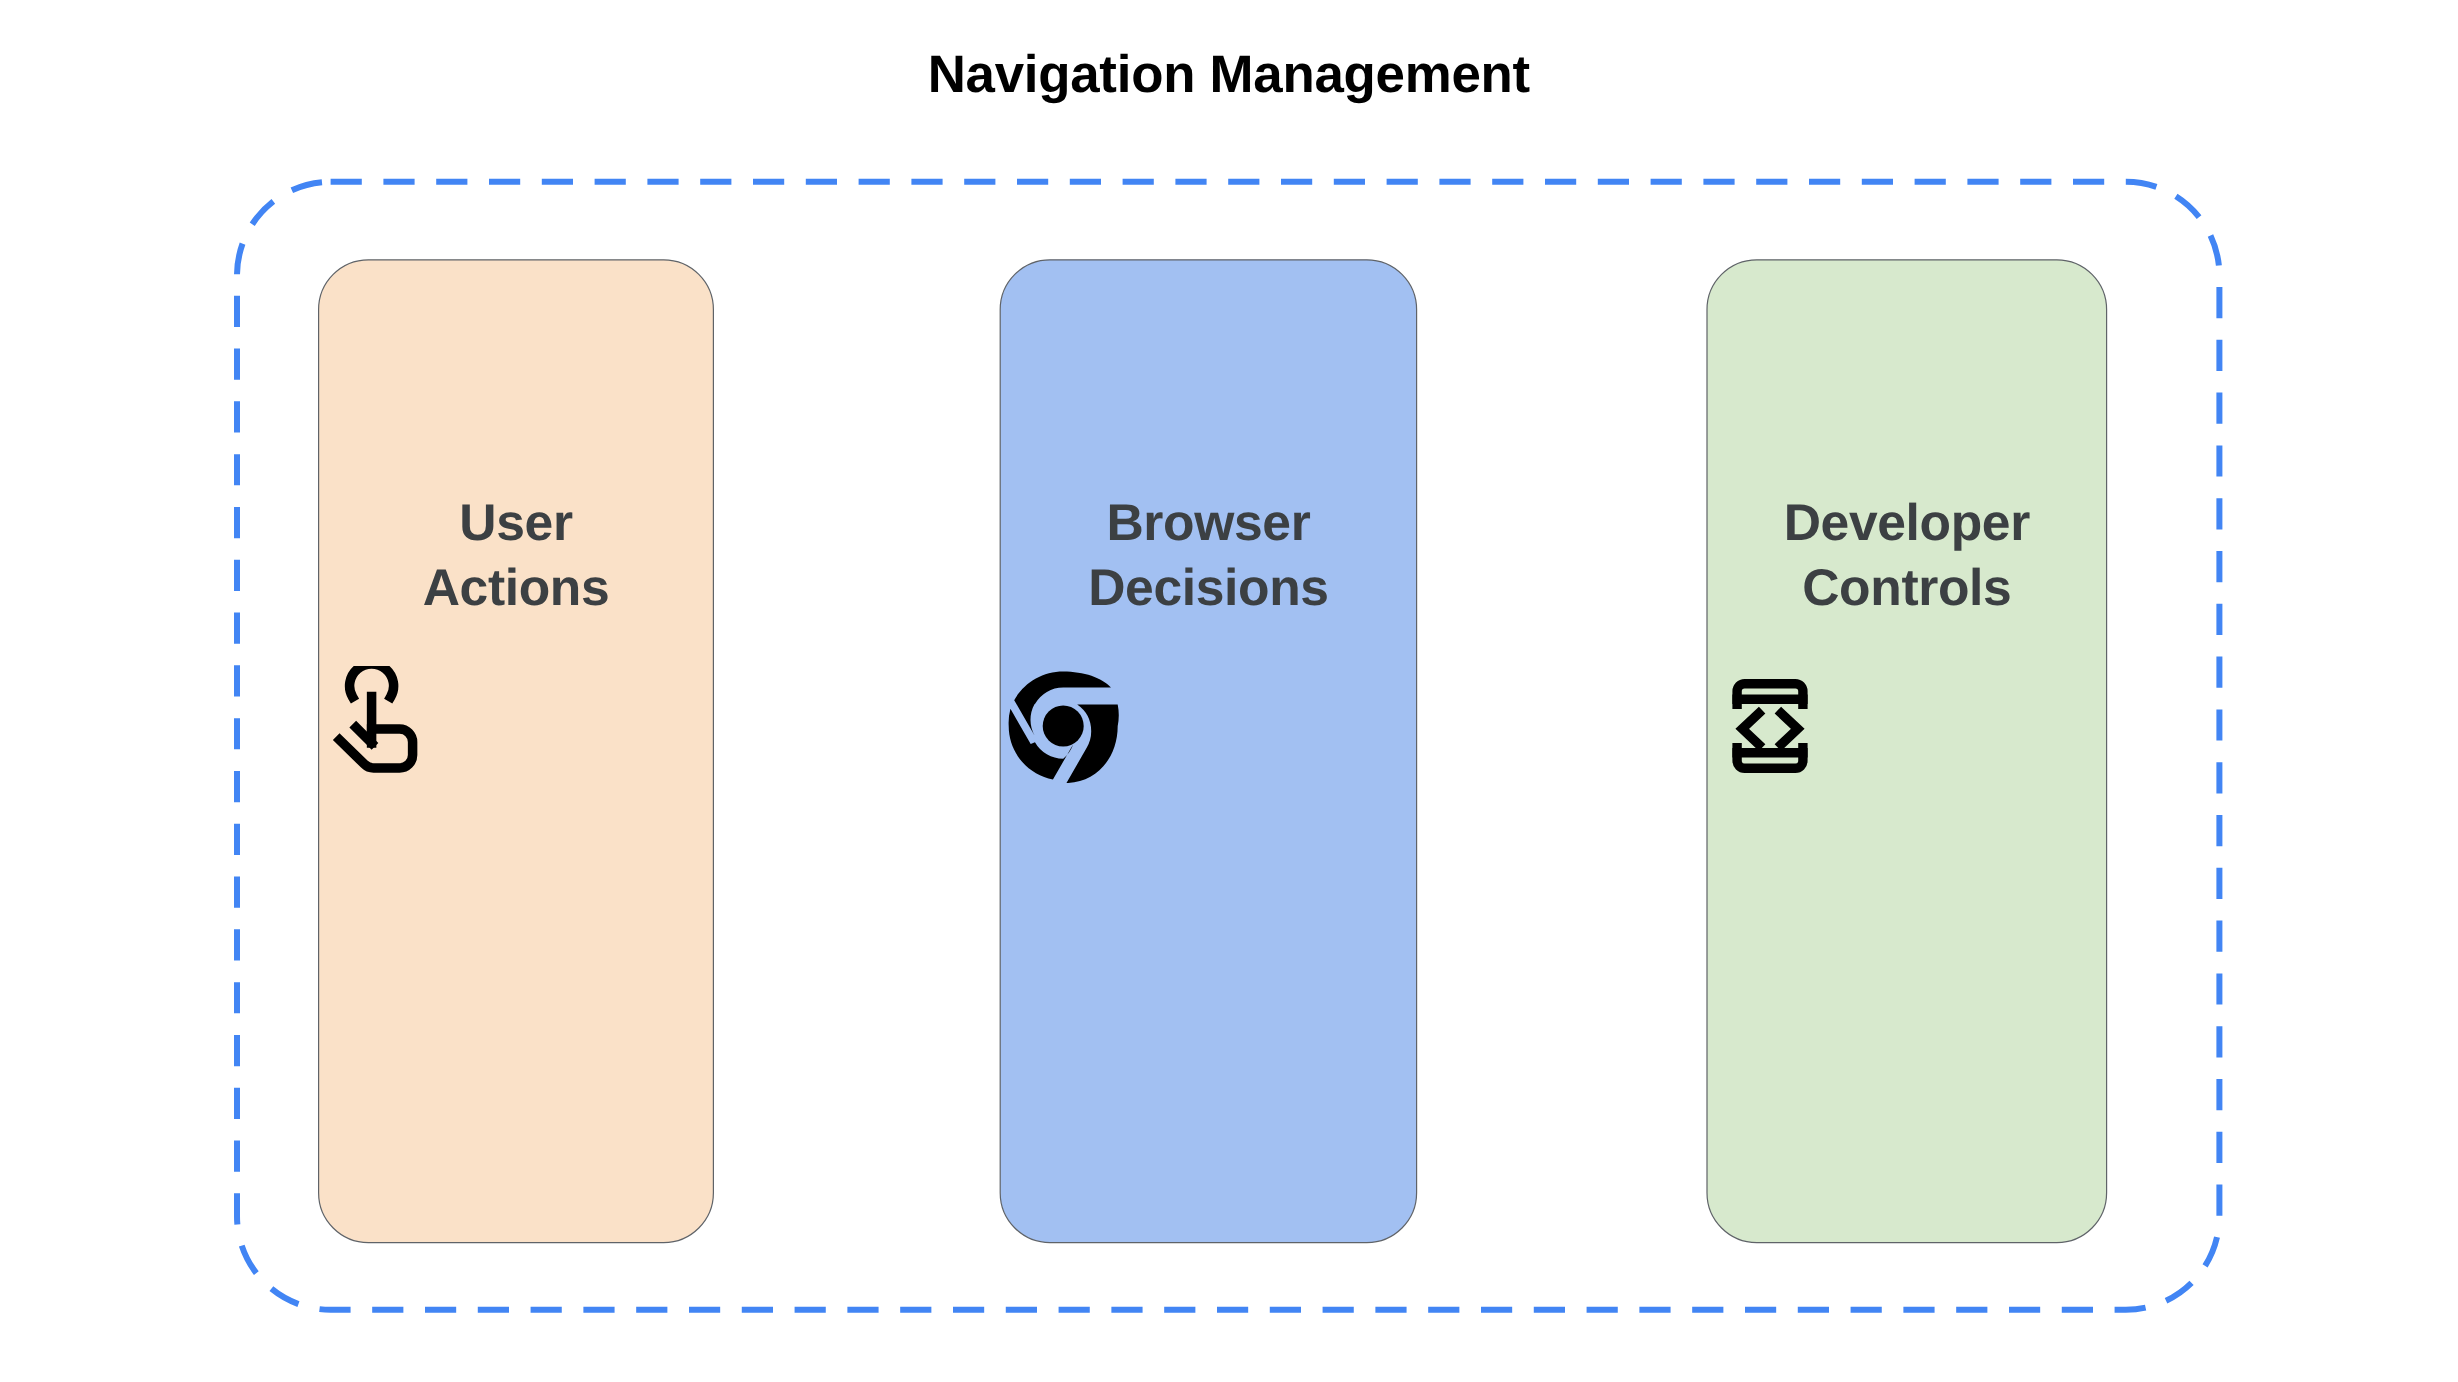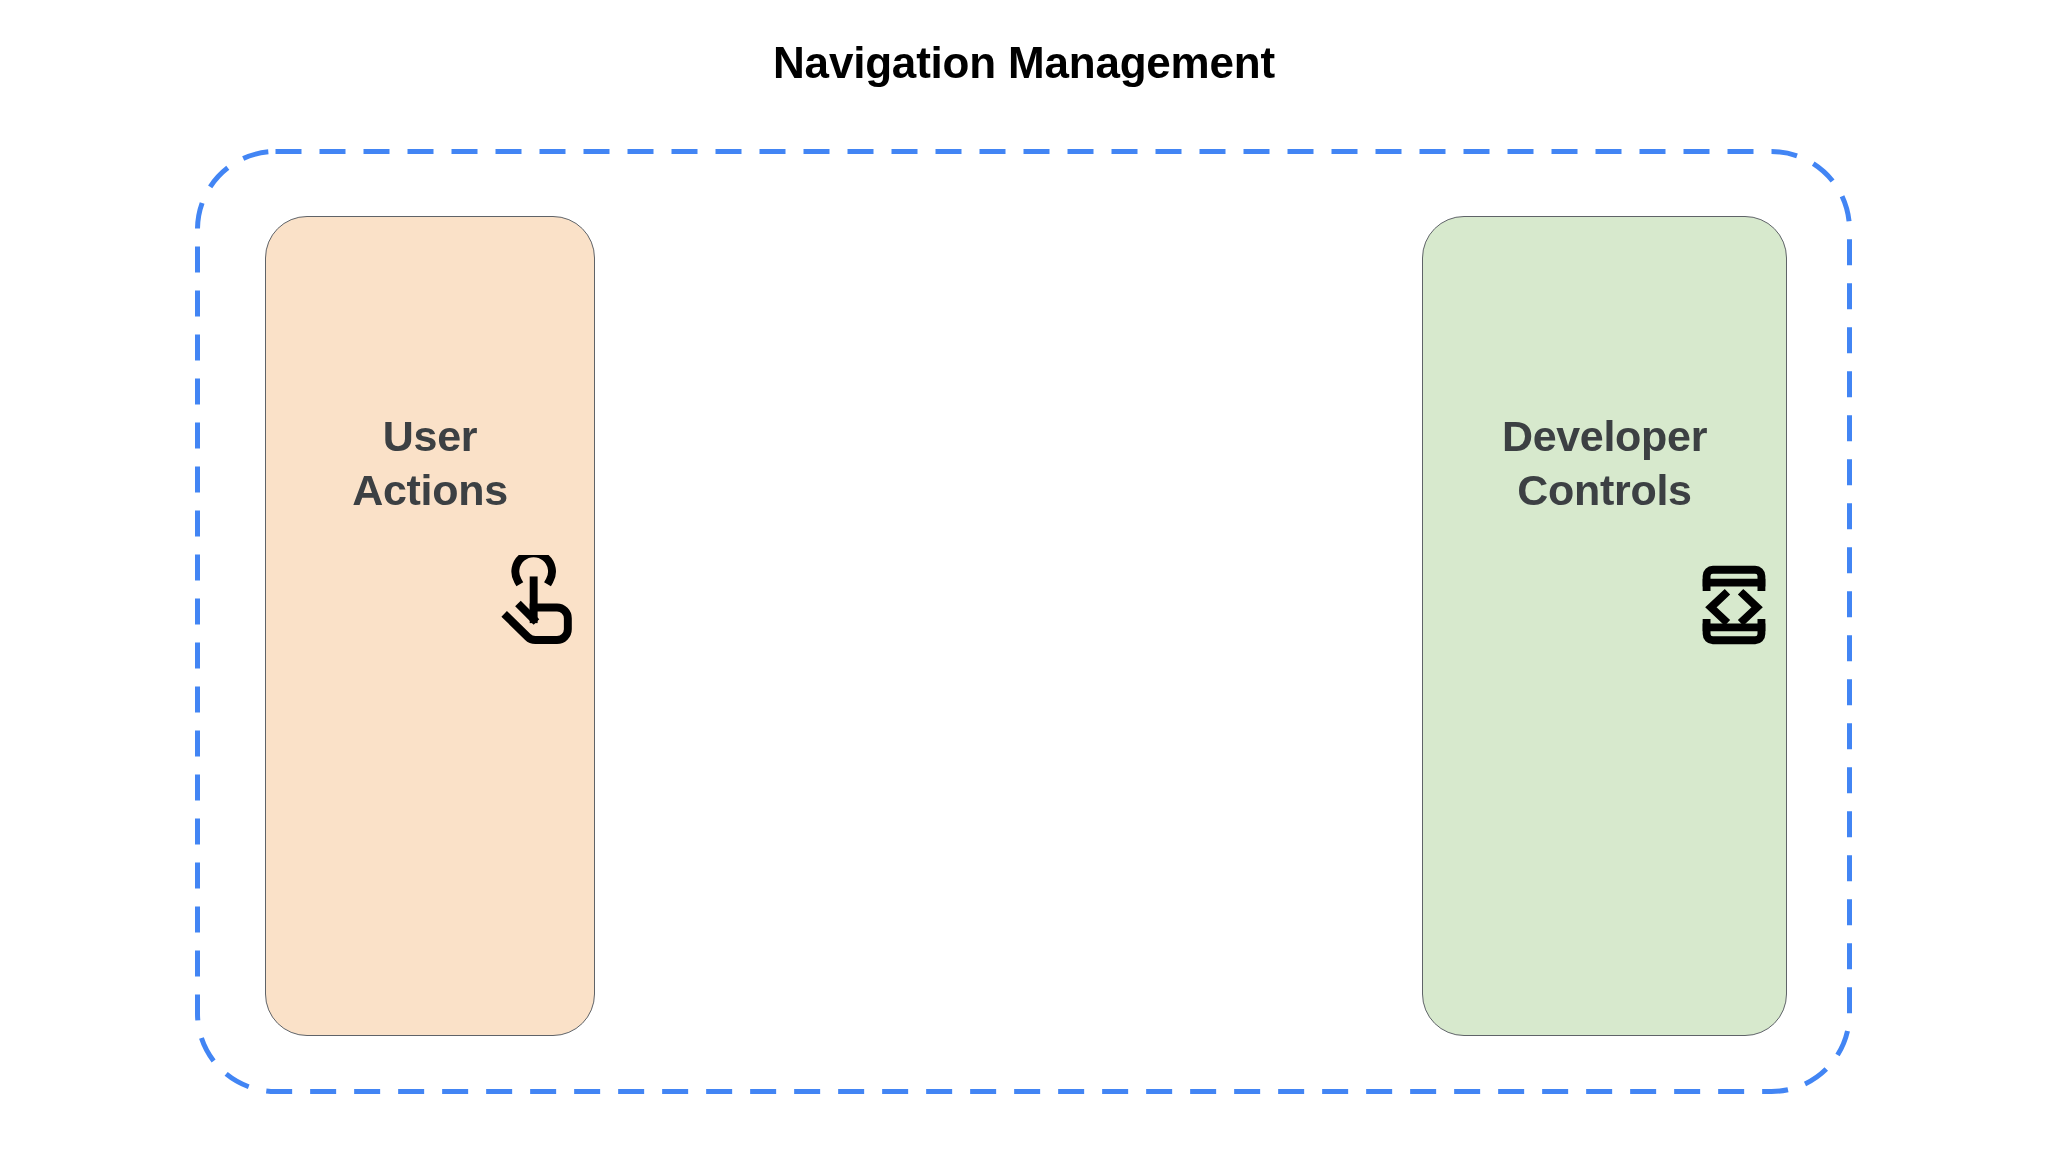--- a/index.html
+++ b/index.html
@@ -69,27 +69,27 @@
 
   .card {
     position: absolute;
     top: 0;
     height: 820px;
     box-sizing: border-box;
     border: 1.6px solid #5f6368;
     border-radius: 42px;
     display: flex;
     flex-direction: column;
-    align-items: flex-end;
+    align-items: flex-start;
     justify-content: flex-start;
   }
 
   .card-1 { left: 265px;  width: 330px; }
   .card-2 { left: 833px;  width: 348px; }
-  .card-3 { left: 1422px; width: 365px; }
+  .card-3 { left: 1422px; width: 334px; }
 
   .card-label {
     margin-top: 192px;
     width: 100%;
     text-align: center;
     font-size: 43px;
     font-weight: 700;
     line-height: 1.26;
     color: #3c4043;
     letter-spacing: -0.3px;
@@ -132,20 +132,44 @@
         <svg width="100" height="100" viewBox="0 0 24 24" fill="none" stroke="currentColor" stroke-width="1.9" stroke-linecap="square" stroke-linejoin="miter">
           <path d="M6.2 6.2a4.4 4.4 0 1 1 7.6 0"></path>
           <path d="M10 6.1v9.3"></path>
           <path d="M10 15.4L6.9 12.3"></path>
           <path d="M10 12.6h5.6a2.6 2.6 0 0 1 2.6 2.6v2.6a2.6 2.6 0 0 1 -2.6 2.6H10.4
                    a2.6 2.6 0 0 1 -1.84 -0.76L3.6 14.8"></path>
         </svg>
       </div>
     </div>
 
+    <div class="card card-2" id="card-1" style="background: rgb(162, 192, 242); border-color: rgb(95, 99, 104);">
+      <div class="card-label" style="color: rgb(60, 64, 67);">Browser
+Decisions</div>
+      <div class="card-icon" style="color: rgb(0, 0, 0);">
+
+        <svg width="100" height="100" viewBox="0 0 48 48" fill="currentColor">
+
+          <path d="M24 2.2C15.6 2.2 8.2 6.8 4.4 13.7l8.2 14.2
+                   a13 13 0 0 1 -0.1 -12.6L12.7 15.2
+                   A13 13 0 0 1 24 8.6h19.1
+                   C39.6 4.7 32.2 2.2 24 2.2z"></path>
+          <path d="M45.8 15.4H29.6a13 13 0 0 1 5.6 10.7
+                   13 13 0 0 1 -1.8 6.6l-8.1 14.1
+                   c0.2 0 0.5 0 0.7 0
+                   C37.9 46.2 45.8 36.3 45.8 24
+                   a21.8 21.8 0 0 0 0 -8.6z"></path>
+          <path d="M11 31.2L2.9 17.1A21.8 21.8 0 0 0 2.2 24
+                   c0 10.6 7.6 19.5 17.7 21.4l8.1 -14.1
+                   A13 13 0 0 1 24 37.1
+                   a13 13 0 0 1 -11.3 -6.6z"></path>
+          <circle cx="24" cy="24" r="8.2"></circle>
+        </svg>
+      </div>
+    </div>
 
     <div class="card card-3" id="card-2" style="background: rgb(215, 233, 205); border-color: rgb(95, 99, 104);">
       <div class="card-label" style="color: rgb(60, 64, 67);">Developer
 Controls</div>
       <div class="card-icon" style="color: rgb(0, 0, 0);">
 
         <svg width="94" height="94" viewBox="0 0 24 24" fill="none" stroke="currentColor" stroke-width="2" stroke-linecap="square" stroke-linejoin="miter">
           <path d="M5 7.4V4.6A1.6 1.6 0 0 1 6.6 3h10.8A1.6 1.6 0 0 1 19 4.6v2.8"></path>
           <path d="M5 6.3h14"></path>
           <path d="M5 16.6v2.8A1.6 1.6 0 0 0 6.6 21h10.8A1.6 1.6 0 0 0 19 19.4v-2.8"></path>

